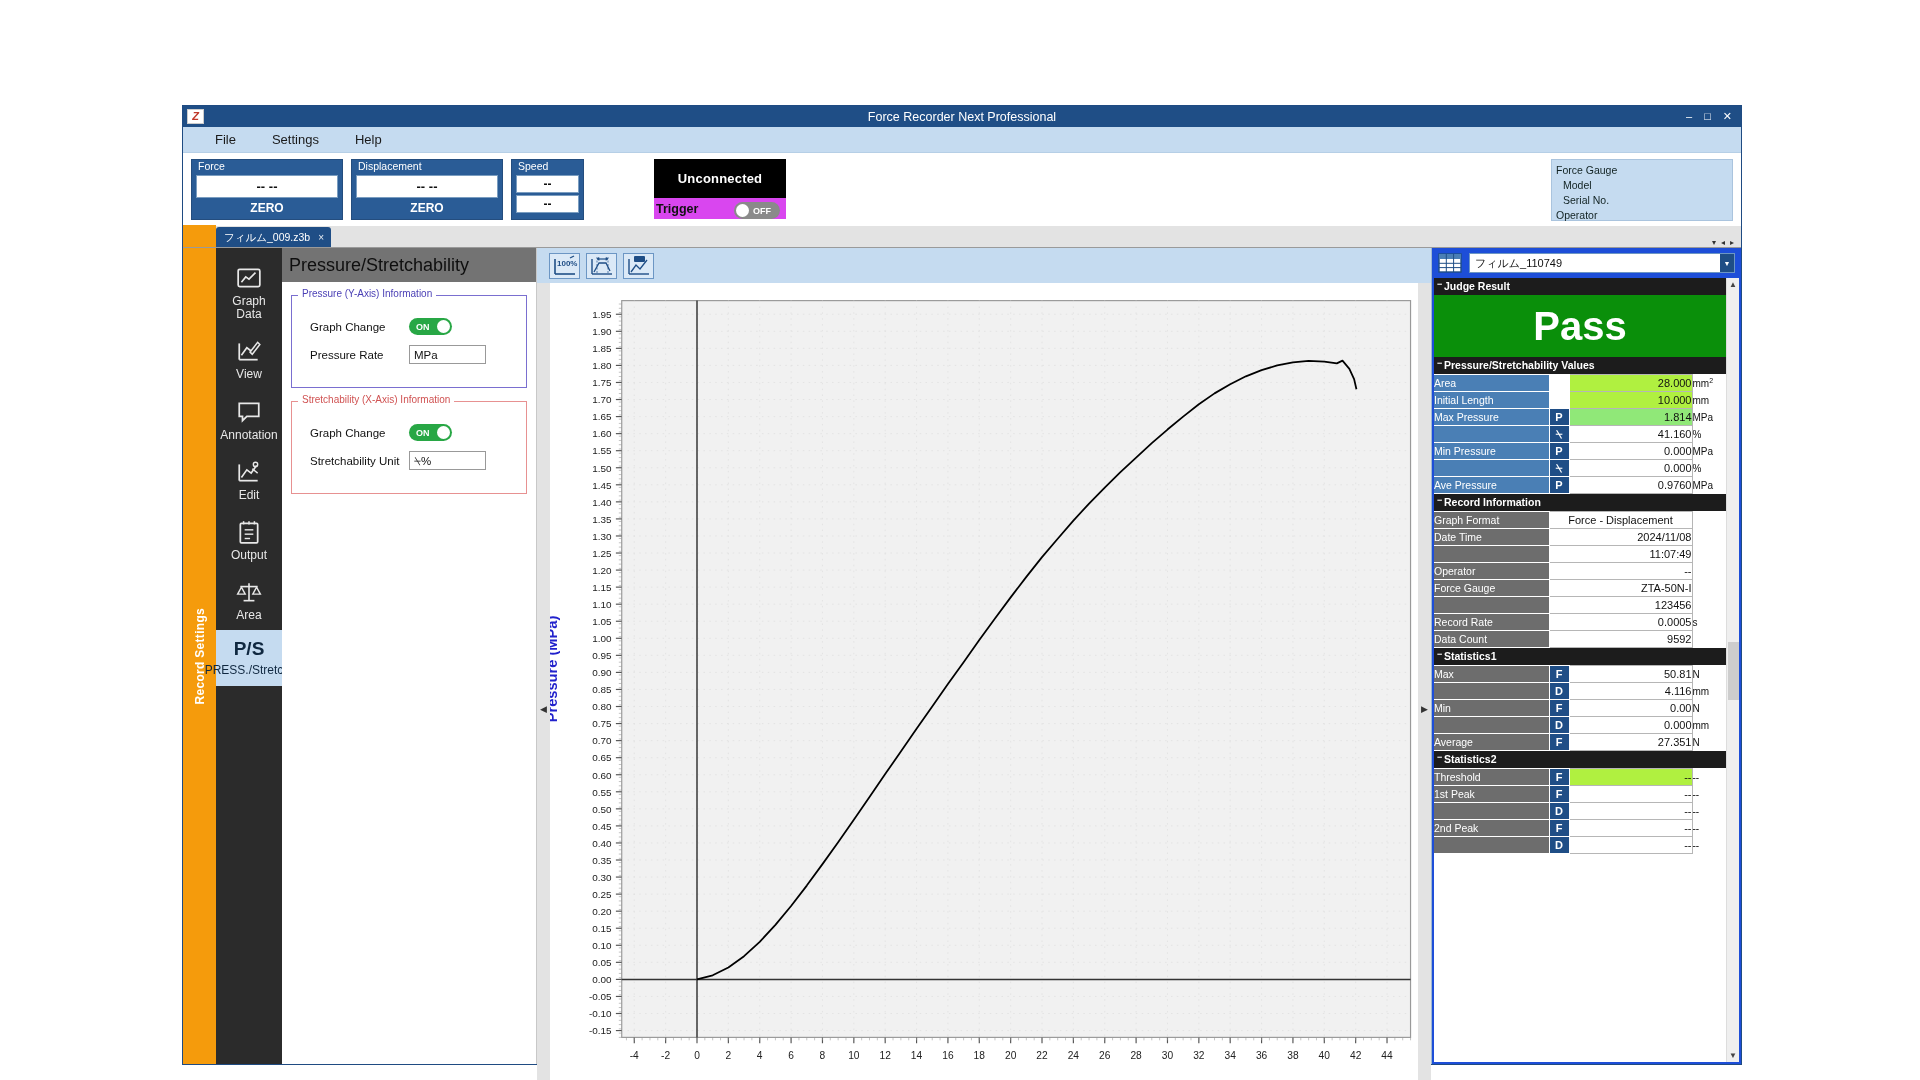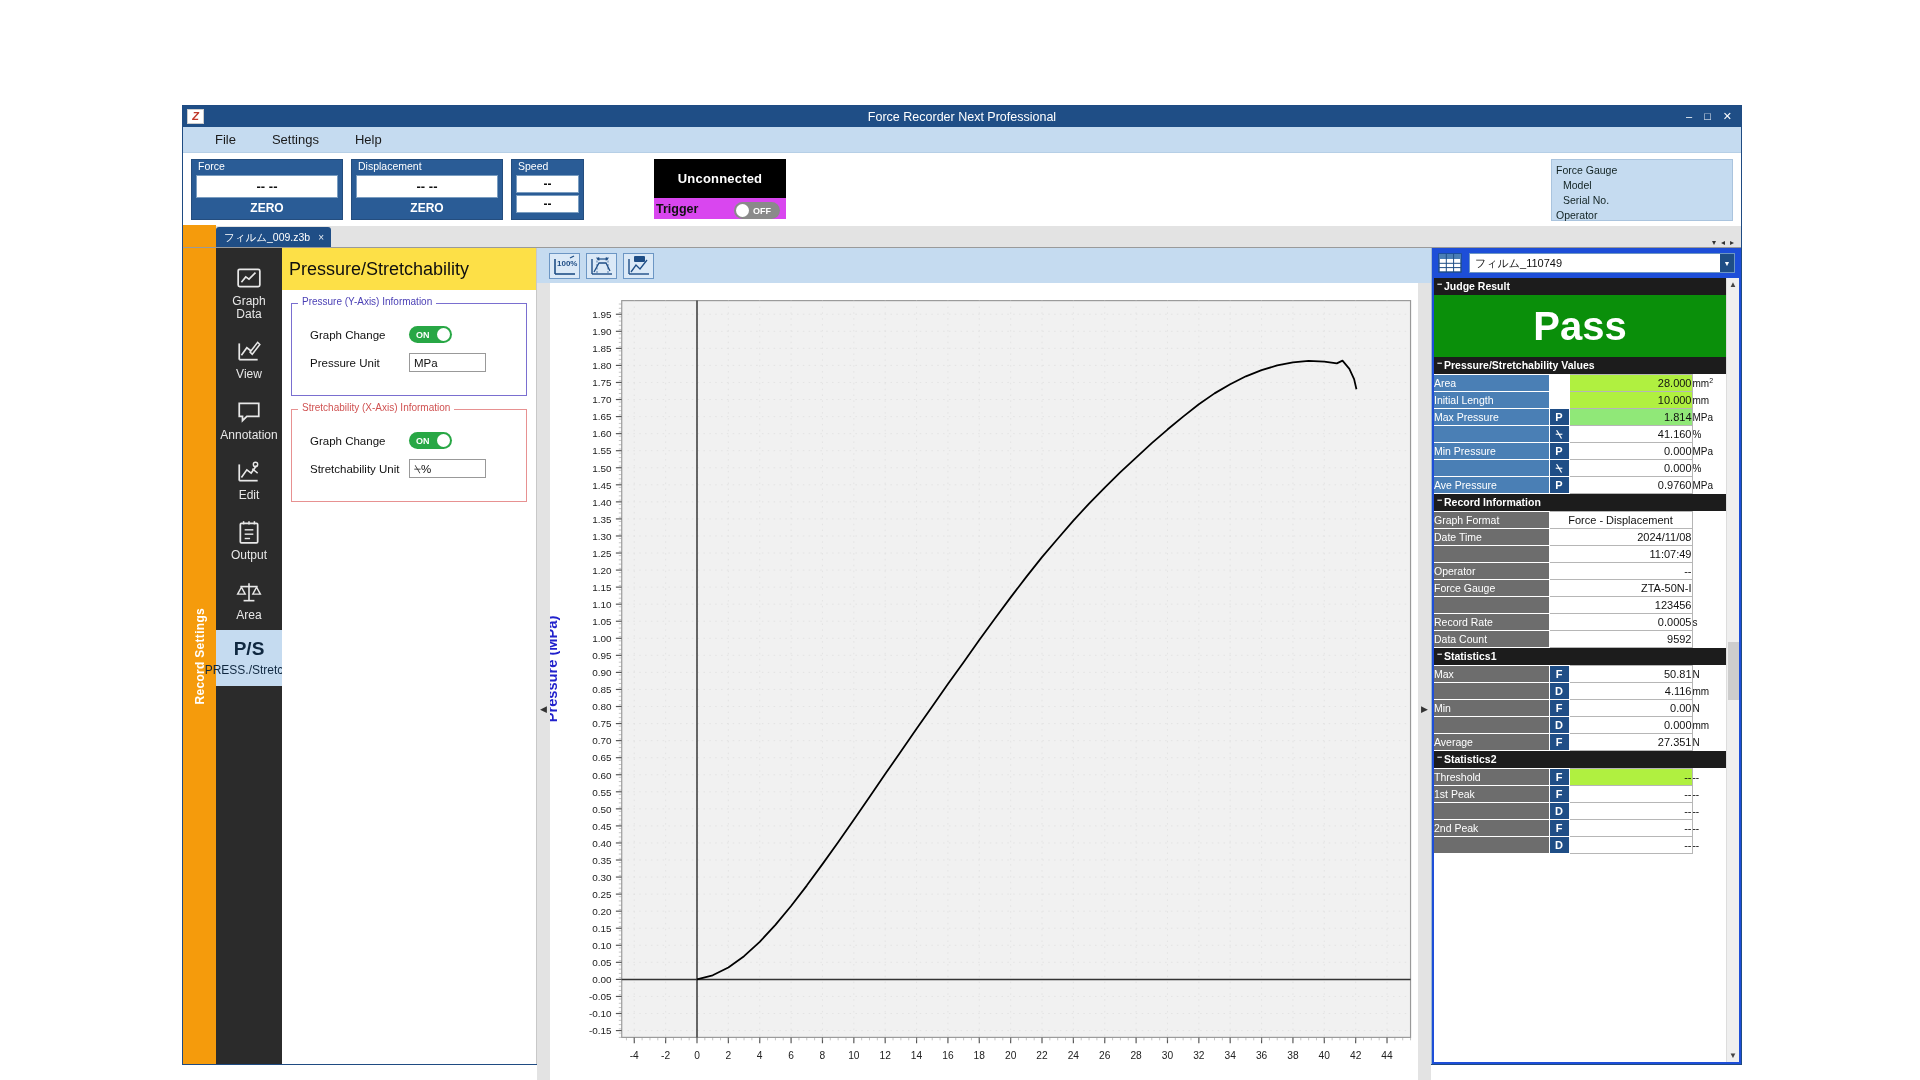--- a/index.html
+++ b/index.html
@@ -150,21 +150,21 @@
   .navitem.active { background: #c5dbf0; color: #102840; }
   .navitem.active .nps {
     font-size: 19px; font-weight: bold; color: #102840; line-height: 1; margin-bottom: 6px;
   }
   
   .setpane {
     width: 255px; background: #fff; flex: 0 0 auto;
     border-right: 1px solid #c8c8c8; display: flex; flex-direction: column;
   }
   .setpane .paneheader {
-    background: #fde047; height: 42px; display: flex; align-items: center;
+    background: #737373; height: 34px; display: flex; align-items: center;
     padding-left: 7px; font-size: 18px; color: #0f0f0f;
   }
   .fieldset {
     margin: 13px 9px 0 9px; border: 1px solid #7a6fd0;
     position: relative; padding: 16px 9px 13px 9px;
   }
   .fieldset.red { border-color: #e79191; }
   .fieldset > legend {
     position: absolute; top: -8px; left: 6px; background: #fff;
     padding: 0 4px; font-size: 10px; color: #4a3fb5; text-align: right;
@@ -407,21 +407,21 @@
       <fieldset class="fieldset">
         <legend>Pressure (Y-Axis) Information</legend>
         <div class="frow">
           <div class="flabel">Graph Change</div>
           <div class="toggle-on">
             <span class="tt">ON</span>
             <span class="knob"></span>
           </div>
         </div>
         <div class="frow">
-          <div class="flabel">Pressure Unit</div>
+          <div class="flabel">Pressure Rate</div>
           <div class="unitinput">MPa</div>
         </div>
       </fieldset>
 
       <fieldset class="fieldset red">
         <legend>Stretchability (X-Axis) Information</legend>
         <div class="frow">
           <div class="flabel">Graph Change</div>
           <div class="toggle-on">
             <span class="tt">ON</span>

